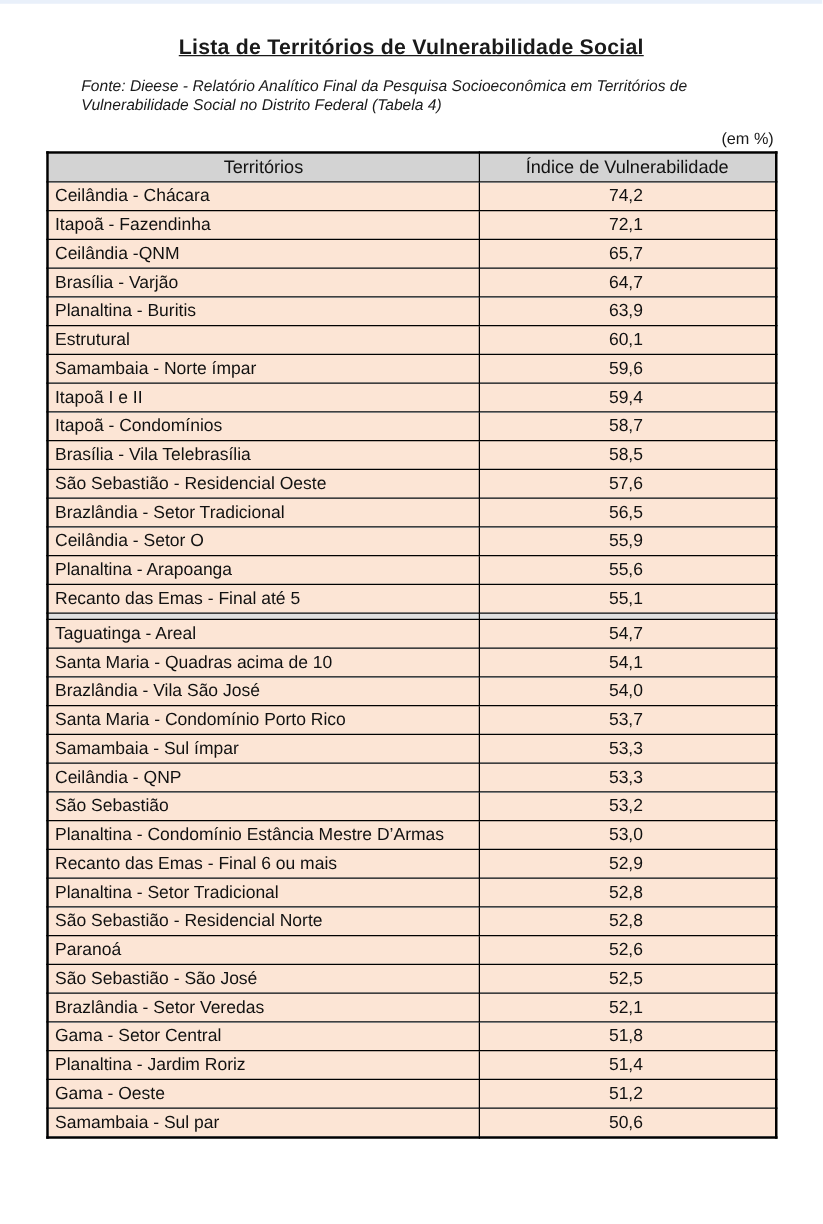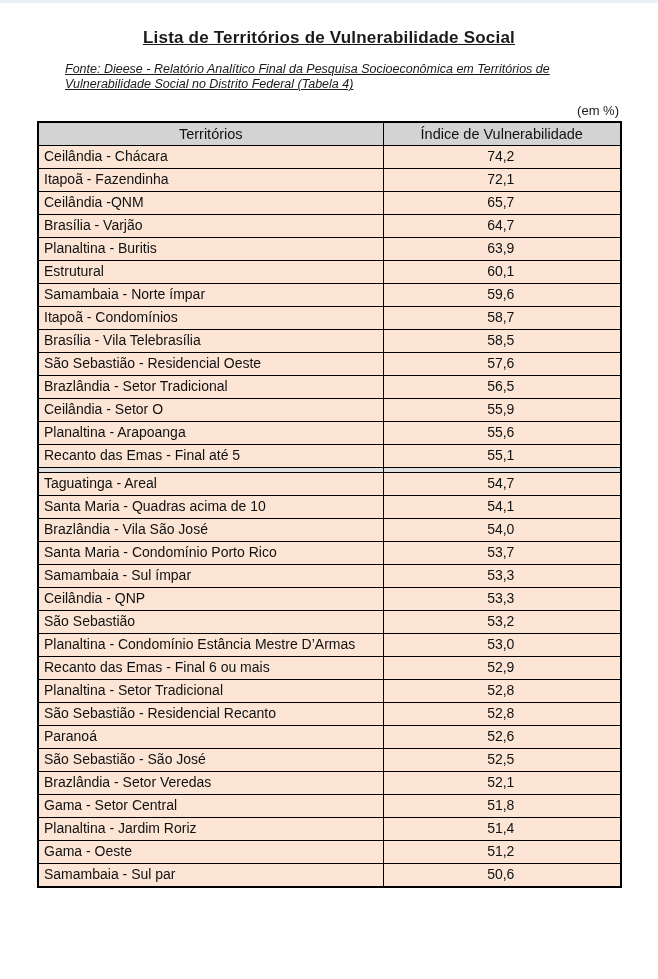--- a/index.html
+++ b/index.html
@@ -22,21 +22,20 @@
     color: #1a1a1a;
     text-decoration: underline;
   }
   .source-note {
     margin: 14px 0 0 65px;
     width: 525px;
     font-size: 12.5px;
     font-style: italic;
     line-height: 15px;
     color: #1a1a1a;
-    text-decoration: underline;
   }
   .table-wrap {
     position: absolute;
     left: 37px; top: 103px;
     width: 583px;
   }
   .unit-note {
     text-align: right;
     font-size: 13px;
     padding-right: 1px;
@@ -127,20 +126,24 @@
         </tr>
         <tr>
           <td class="cell-territory">Estrutural</td>
           <td class="cell-value">60,1</td>
         </tr>
         <tr>
           <td class="cell-territory">Samambaia - Norte ímpar</td>
           <td class="cell-value">59,6</td>
         </tr>
         <tr>
+          <td class="cell-territory">Itapoã I e II</td>
+          <td class="cell-value">59,4</td>
+        </tr>
+        <tr>
           <td class="cell-territory">Itapoã - Condomínios</td>
           <td class="cell-value">58,7</td>
         </tr>
         <tr>
           <td class="cell-territory">Brasília - Vila Telebrasília</td>
           <td class="cell-value">58,5</td>
         </tr>
         <tr>
           <td class="cell-territory">São Sebastião - Residencial Oeste</td>
           <td class="cell-value">57,6</td>
@@ -199,21 +202,21 @@
         </tr>
         <tr>
           <td class="cell-territory">Recanto das Emas - Final 6 ou mais</td>
           <td class="cell-value">52,9</td>
         </tr>
         <tr>
           <td class="cell-territory">Planaltina - Setor Tradicional</td>
           <td class="cell-value">52,8</td>
         </tr>
         <tr>
-          <td class="cell-territory">São Sebastião - Residencial Recanto</td>
+          <td class="cell-territory">São Sebastião - Residencial Norte</td>
           <td class="cell-value">52,8</td>
         </tr>
         <tr>
           <td class="cell-territory">Paranoá</td>
           <td class="cell-value">52,6</td>
         </tr>
         <tr>
           <td class="cell-territory">São Sebastião - São José</td>
           <td class="cell-value">52,5</td>
         </tr>

